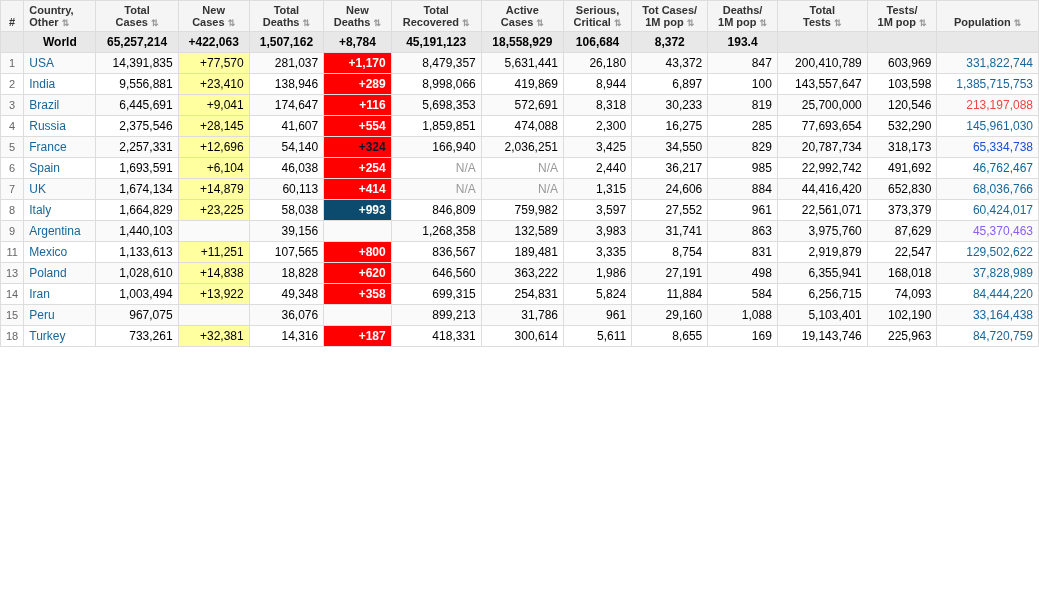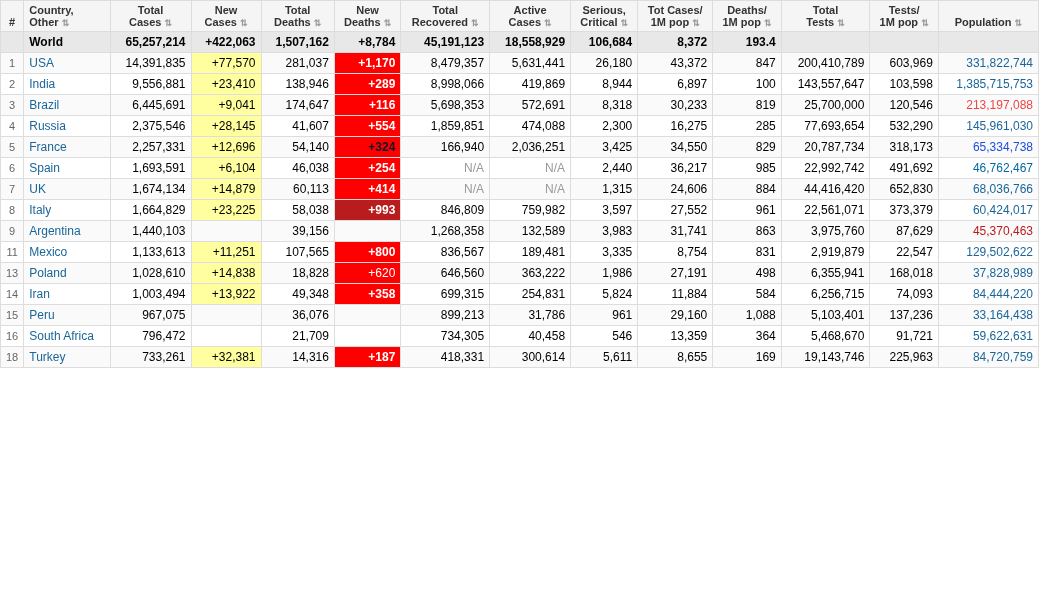--- a/index.html
+++ b/index.html
@@ -6,21 +6,21 @@
     body { font-family: Arial, sans-serif; font-size: 12px; background: #fff; }
     table { width: 100%; border-collapse: collapse; }
     th, td { border: 1px solid #ddd; padding: 3px 5px; white-space: nowrap; text-align: right; }
     th { background: #f5f5f5; font-weight: bold; font-size: 11px; text-align: center; color: #333; cursor: pointer; }
     th .sort-icon { color: #999; font-size: 9px; }
     td:first-child, th:first-child { text-align: center; width: 20px; }
     td.country-col { text-align: left; }
     a { color: #1a6699; text-decoration: none; }
     tr.world-row td { background: #f0f0f0; font-weight: bold; }
     tr:nth-child(even) td { background: #fafafa; }
-    tr.world-row td { background: #e8e8e8 !important; }
+    tr.world-row td { background: #e8e8e8 !important; text-align: center; }
     .header-row th { vertical-align: bottom; }
     td { font-size: 12px; }
     .row-num { color: #666; font-size: 11px; }
   </style>
 </head>
 <body>
 
 <table id="covid-table">
   <thead>
     <tr class="header-row">
@@ -168,21 +168,21 @@
     <td>44,416,420</td>
     <td>652,830</td>
     <td style="color:#1a6699">68,036,766</td>
   </tr>
       <tr>
     <td class="row-num">8</td>
     <td class="country-col"><a href="#">Italy</a></td>
     <td>1,664,829</td>
     <td style="background:#ffffa0">+23,225</td>
     <td>58,038</td>
-    <td style="background:#b91c1c; color:#fff; font-weight:bold">+993</td>
+    <td style="background:#0c4a6e; color:#fff; font-weight:bold">+993</td>
     <td style="">846,809</td>
     <td style="">759,982</td>
     <td>3,597</td>
     <td>27,552</td>
     <td>961</td>
     <td>22,561,071</td>
     <td>373,379</td>
     <td style="color:#1a6699">60,424,017</td>
   </tr>
       <tr>
@@ -192,21 +192,21 @@
     <td style=""></td>
     <td>39,156</td>
     <td style="; "></td>
     <td style="">1,268,358</td>
     <td style="">132,589</td>
     <td>3,983</td>
     <td>31,741</td>
     <td>863</td>
     <td>3,975,760</td>
     <td>87,629</td>
-    <td style="color:#b91c1c">45,370,463</td>
+    <td style="color:#8b5cf6">45,370,463</td>
   </tr>
       <tr>
     <td class="row-num">11</td>
     <td class="country-col"><a href="#">Mexico</a></td>
     <td>1,133,613</td>
     <td style="background:#ffffa0">+11,251</td>
     <td>107,565</td>
     <td style="background:#ff0000; color:#fff; font-weight:bold">+800</td>
     <td style="">836,567</td>
     <td style="">189,481</td>
@@ -216,21 +216,21 @@
     <td>2,919,879</td>
     <td>22,547</td>
     <td style="color:#1a6699">129,502,622</td>
   </tr>
       <tr>
     <td class="row-num">13</td>
     <td class="country-col"><a href="#">Poland</a></td>
     <td>1,028,610</td>
     <td style="background:#ffffa0">+14,838</td>
     <td>18,828</td>
-    <td style="background:#ff0000; color:#fff; font-weight:normal">+620</td>
+    <td style="background:#ff0000; color:#fff; font-weight:bold">+620</td>
     <td style="">646,560</td>
     <td style="">363,222</td>
     <td>1,986</td>
     <td>27,191</td>
     <td>498</td>
     <td>6,355,941</td>
     <td>168,018</td>
     <td style="color:#1a6699">37,828,989</td>
   </tr>
       <tr>
@@ -255,38 +255,22 @@
     <td>967,075</td>
     <td style=""></td>
     <td>36,076</td>
     <td style="; "></td>
     <td style="">899,213</td>
     <td style="">31,786</td>
     <td>961</td>
     <td>29,160</td>
     <td>1,088</td>
     <td>5,103,401</td>
-    <td>137,236</td>
+    <td>102,190</td>
     <td style="color:#1a6699">33,164,438</td>
-  </tr>
-      <tr>
-    <td class="row-num">16</td>
-    <td class="country-col"><a href="#">South Africa</a></td>
-    <td>796,472</td>
-    <td style=""></td>
-    <td>21,709</td>
-    <td style="; "></td>
-    <td style="">734,305</td>
-    <td style="">40,458</td>
-    <td>546</td>
-    <td>13,359</td>
-    <td>364</td>
-    <td>5,468,670</td>
-    <td>91,721</td>
-    <td style="color:#1a6699">59,622,631</td>
   </tr>
       <tr>
     <td class="row-num">18</td>
     <td class="country-col"><a href="#">Turkey</a></td>
     <td>733,261</td>
     <td style="background:#ffffa0">+32,381</td>
     <td>14,316</td>
     <td style="background:#ff0000; color:#fff; font-weight:bold">+187</td>
     <td style="">418,331</td>
     <td style="">300,614</td>

